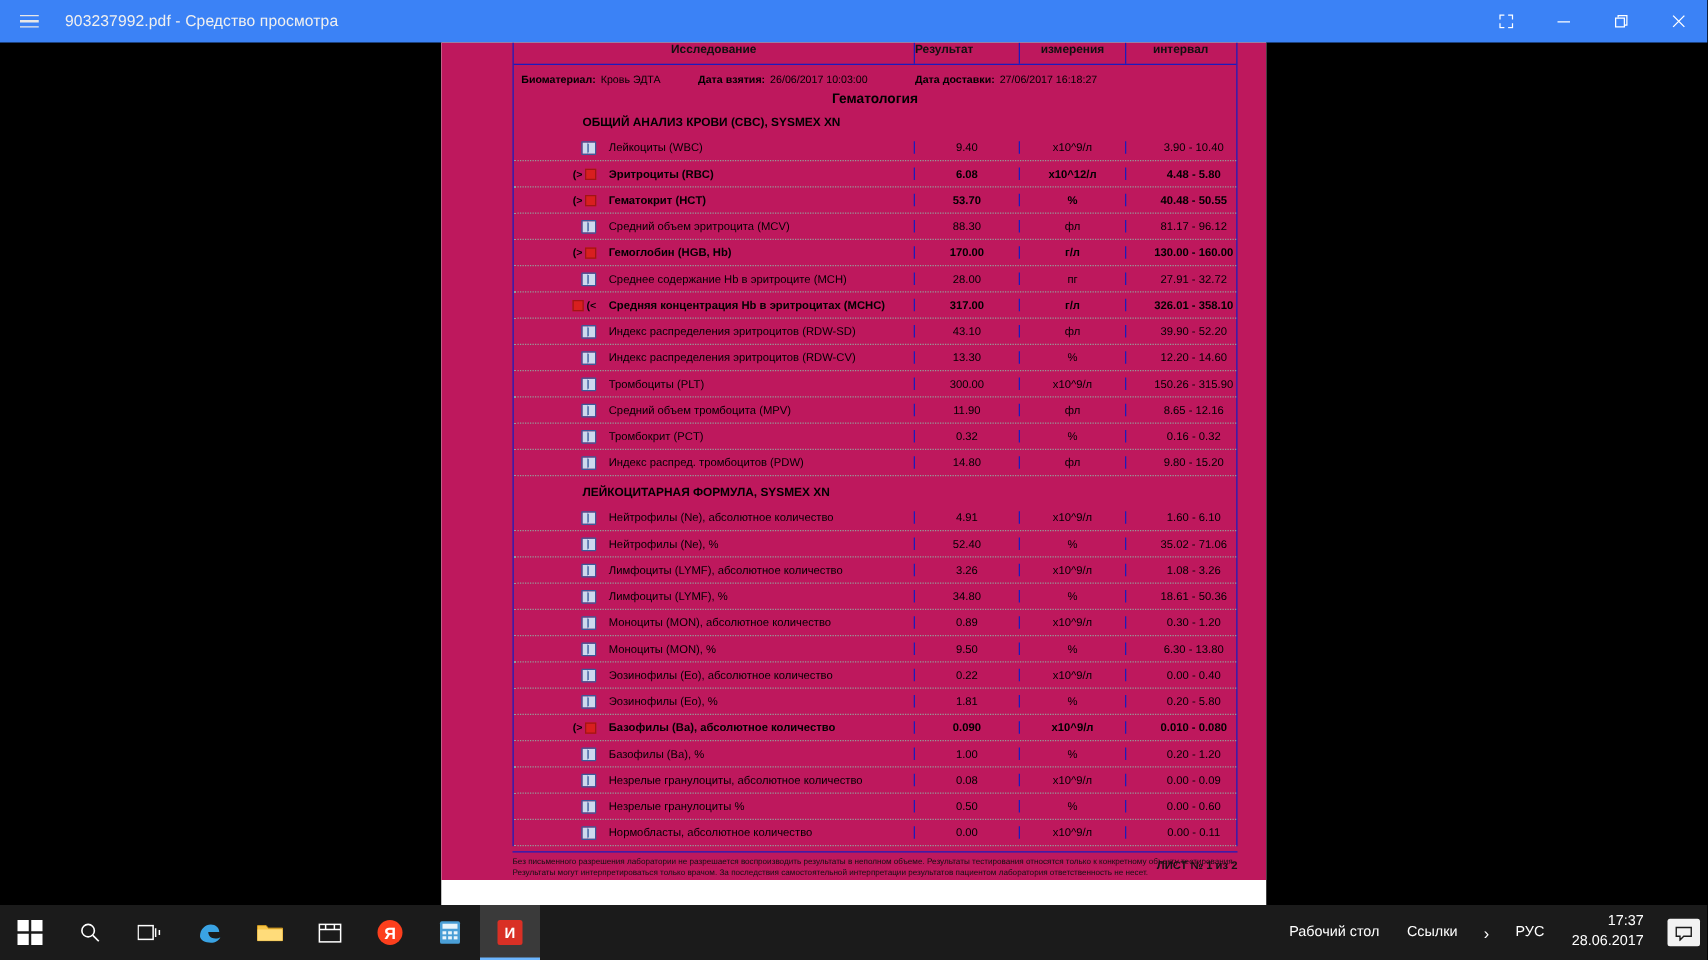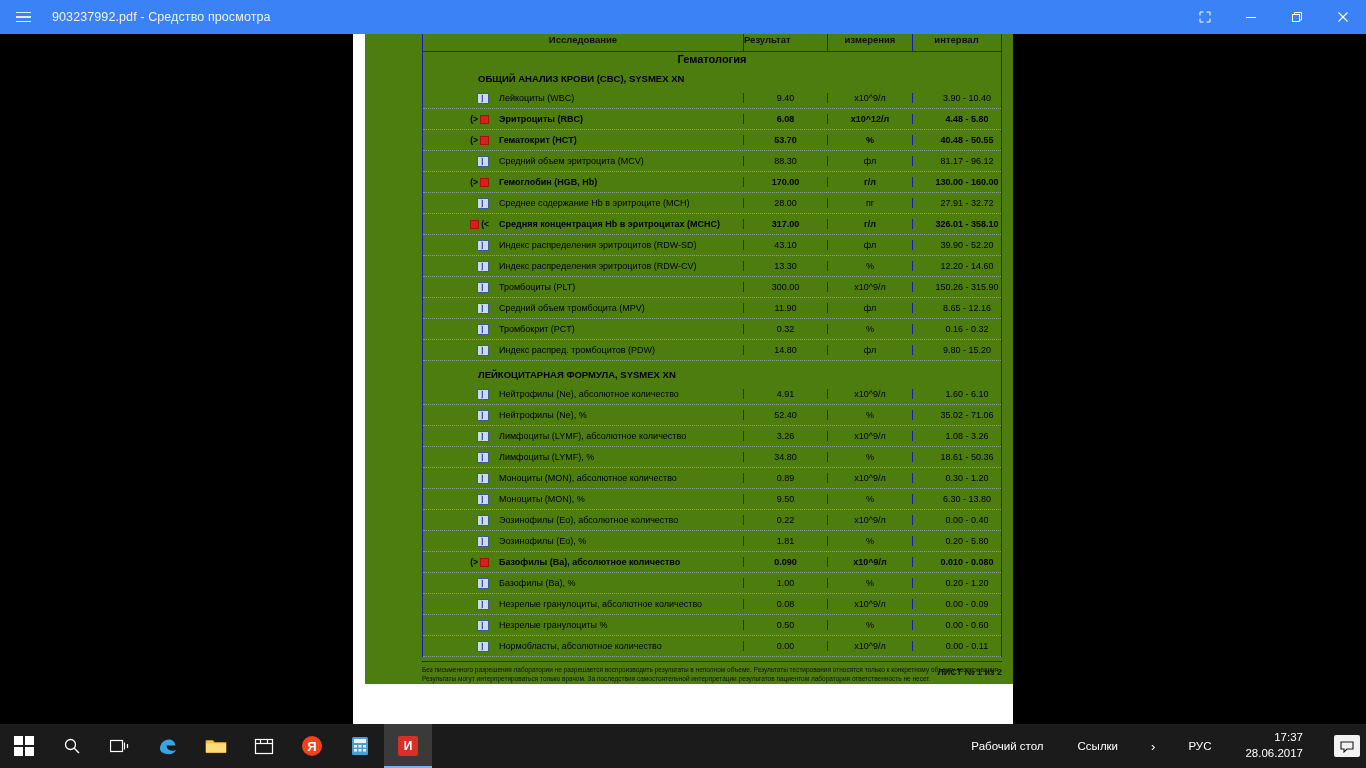--- a/index.html
+++ b/index.html
@@ -53,23 +53,23 @@
   
   .doc-area {
     position: absolute;
     left: 353px; top: 34px;
     width: 660px; height: 690px;
     background: #ffffff;
     overflow: hidden;
   }
   .page {
     position: absolute;
-    left: 12px; top: 0;
+    left: 0; top: 0;
     width: 660px;
-    background: #4d7c0f;
+    background: #be185d;
     padding: 0 0 0 0;
     color: #000000;
   }
 
   .tbl {
     position: relative;
     margin: 0 57px 0 57px;
     width: 580px;
     border-left: 1.5px solid #1b1bbd;
     border-right: 1.5px solid #1b1bbd;
@@ -190,21 +190,21 @@
   }
   .tb-item.active { background: #3a3a3a; }
   .tb-item.active::after {
     content: ""; position: absolute; bottom: 0; left: 0;
     width: 100%; height: 2px; background: #6cb6ff;
   }
   .win-logo { display: grid; grid-template-columns: 9px 9px; grid-template-rows: 9px 9px; gap: 2px; }
   .win-logo i { display: block; background: #ffffff; }
   .tb-right {
     position: absolute; right: 0; top: 0; height: 44px;
-    display: flex; align-items: center; gap: 16px;
+    display: flex; align-items: center; gap: 4px;
     padding-right: 6px;
     font-size: 11.5px;
   }
   .tb-right .seg { padding: 0 9px; display: flex; flex-direction: column; justify-content: center; height: 44px; }
   .clock { text-align: right; line-height: 1.35; font-size: 11.5px; }
   .chev { font-size: 13px; padding: 0 8px; }
   .notif {
     width: 26px; height: 22px;
     background: #f2f2f2; color: #1b1b1b;
     border-radius: 2px;
@@ -255,20 +255,30 @@
     <div class="page">
 
       <div class="tbl">
         <div class="hdr-row">
           <div class="hdr-c1">Исследование</div>
           <div class="hdr-c2">Результат</div>
           <div class="hdr-c3">измерения</div>
           <div class="hdr-c4">интервал</div>
         </div>
 
+        <div class="meta-row">
+          <span class="meta-lbl">Биоматериал:</span>
+          <span class="meta-val">Кровь ЭДТА</span>
+          <span class="m-sp1"></span>
+          <span class="meta-lbl">Дата взятия:</span>
+          <span class="meta-val">26/06/2017 10:03:00</span>
+          <span class="m-sp2"></span>
+          <span class="meta-lbl">Дата доставки:</span>
+          <span class="meta-val">27/06/2017 16:18:27</span>
+        </div>
 
         <div class="section-center">Гематология</div>
 
         <div class="panel-title">ОБЩИЙ АНАЛИЗ КРОВИ (CBC), SYSMEX XN</div>
         <div class="rows" id="rows-0">
             <div class="row">
               <div class="c-flag">
                 <span class="ico"></span>
               </div>
               <div class="c-name">Лейкоциты (WBC)</div>

